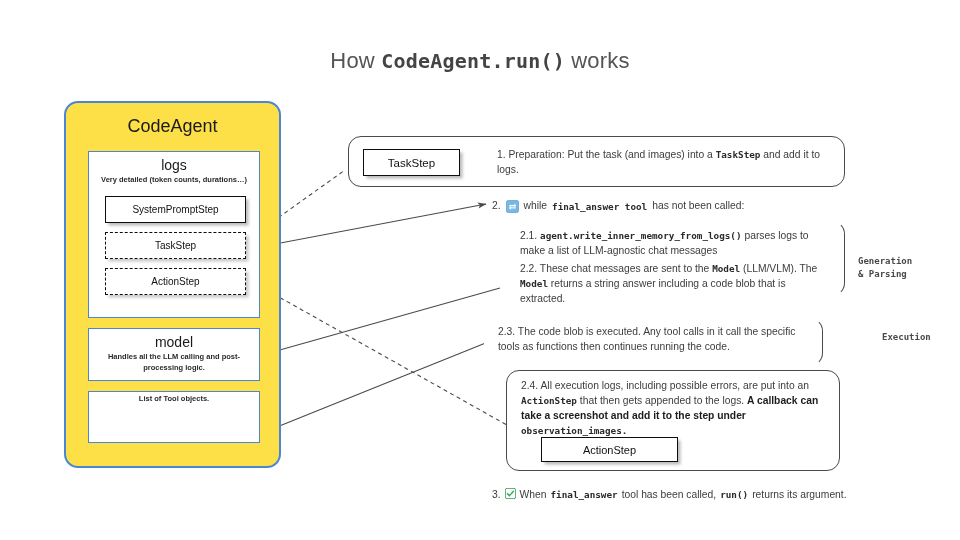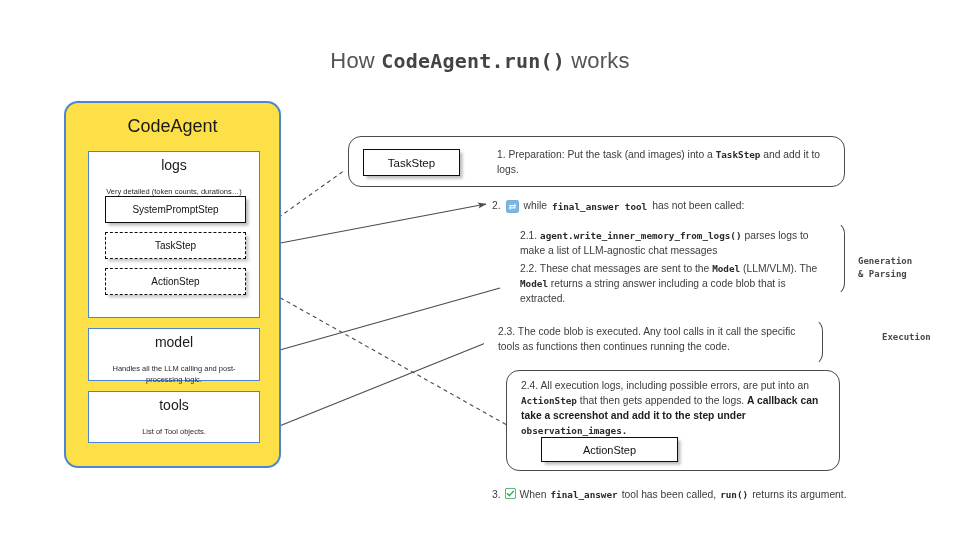--- a/index.html
+++ b/index.html
@@ -58,22 +58,23 @@
     font-size: 14px;
     color: #1a1a1a;
     margin-top: 6px;
     line-height: 1.1;
   }
   .bx-sub {
     text-align: center;
     font-size: 7.5px;
     color: #2b2b2b;
     line-height: 1.35;
-    margin-top: 14px;
+    margin-top: 2px;
     padding: 0 6px;
+    font-weight: bold;
   }
 
   #logs-box   { left: 22px; top: 48px;  width: 172px; height: 167px; }
   #model-box  { left: 22px; top: 225px; width: 172px; height: 53px; }
   #tools-box  { left: 22px; top: 288px; width: 172px; height: 52px; }
 
   .step-chip {
     position: absolute;
     left: 16px;
     width: 141px; height: 27px;
@@ -256,21 +257,20 @@
         <span>ActionStep</span>
       </div>
     </div>
 
     <div id="model-box" class="blue-box">
       <div class="bx-title">model</div>
       <div class="bx-sub">Handles all the LLM calling and post-processing logic.</div>
     </div>
 
     <div id="tools-box" class="blue-box">
-      <div class="bx-title">tools</div>
       <div class="bx-sub">List of Tool objects.</div>
     </div>
   </div>
 
   <div id="step1" class="callout callout-full">
     <div id="step1-chip">
       <span>TaskStep</span>
     </div>
     <div id="step1-txt" class="txt">
       <span>1.</span><span> Preparation: Put the task (and images) into a </span><span class="mono">TaskStep</span><span> and add it to logs.</span>

